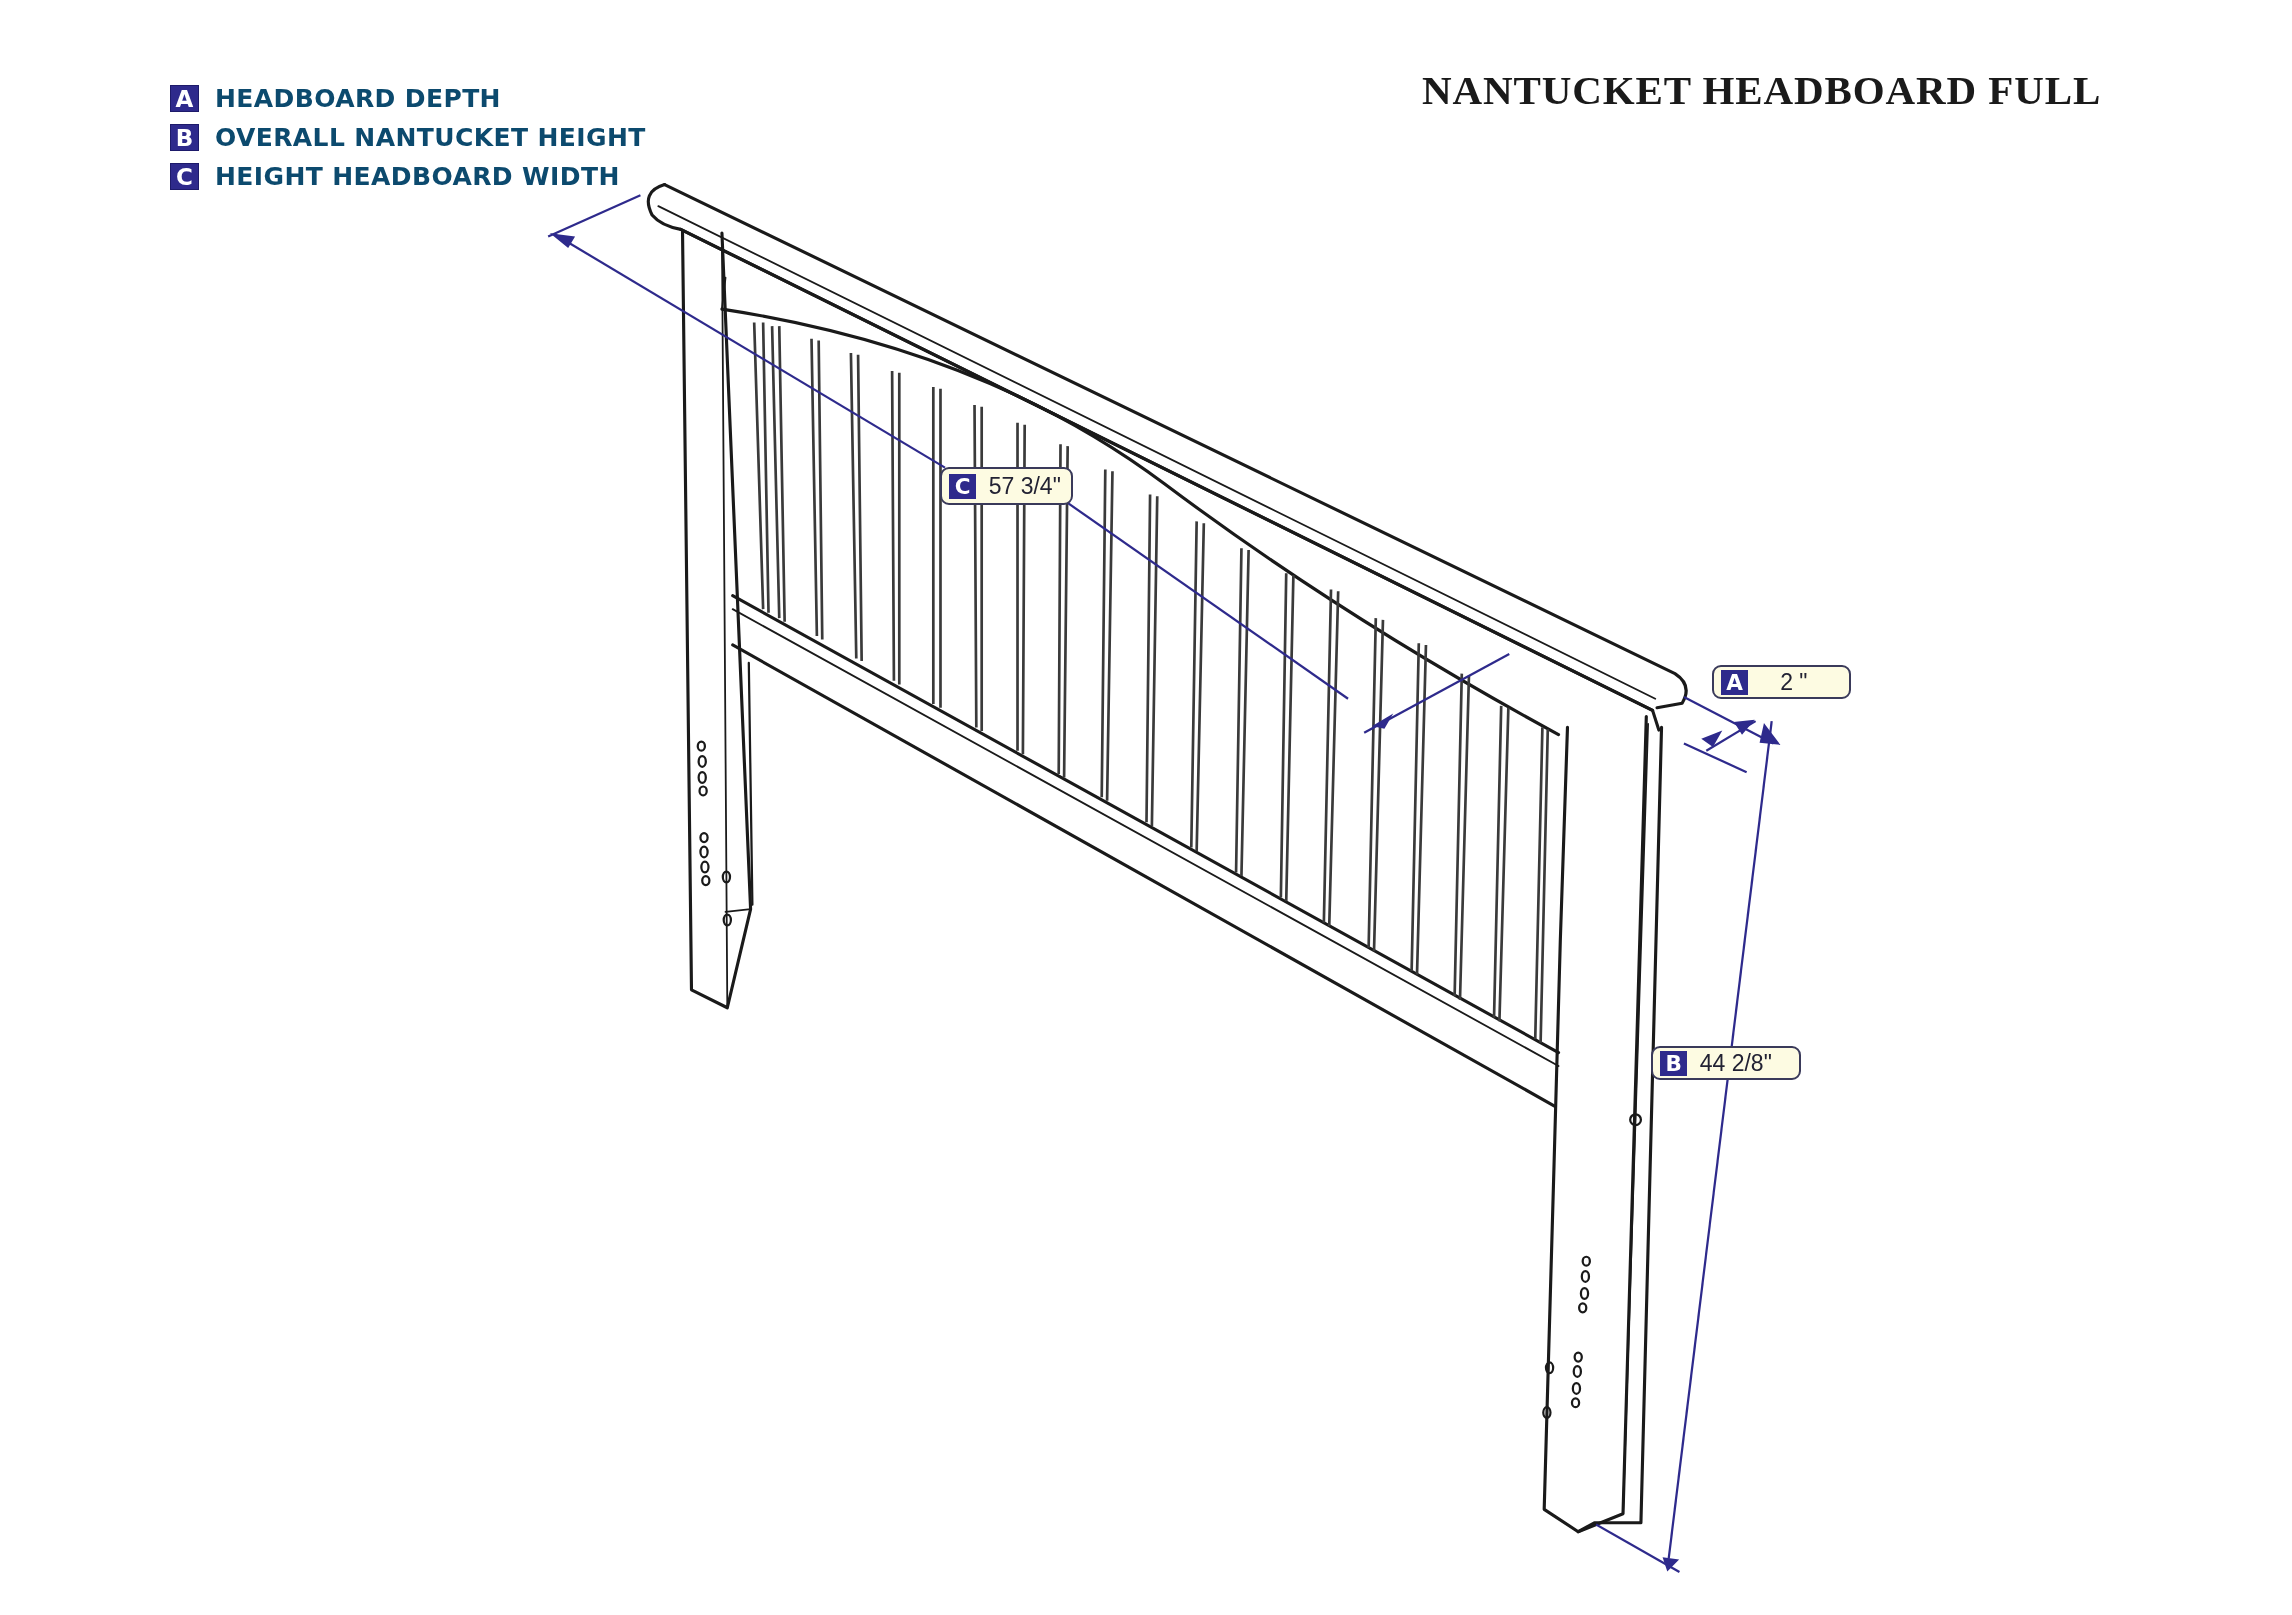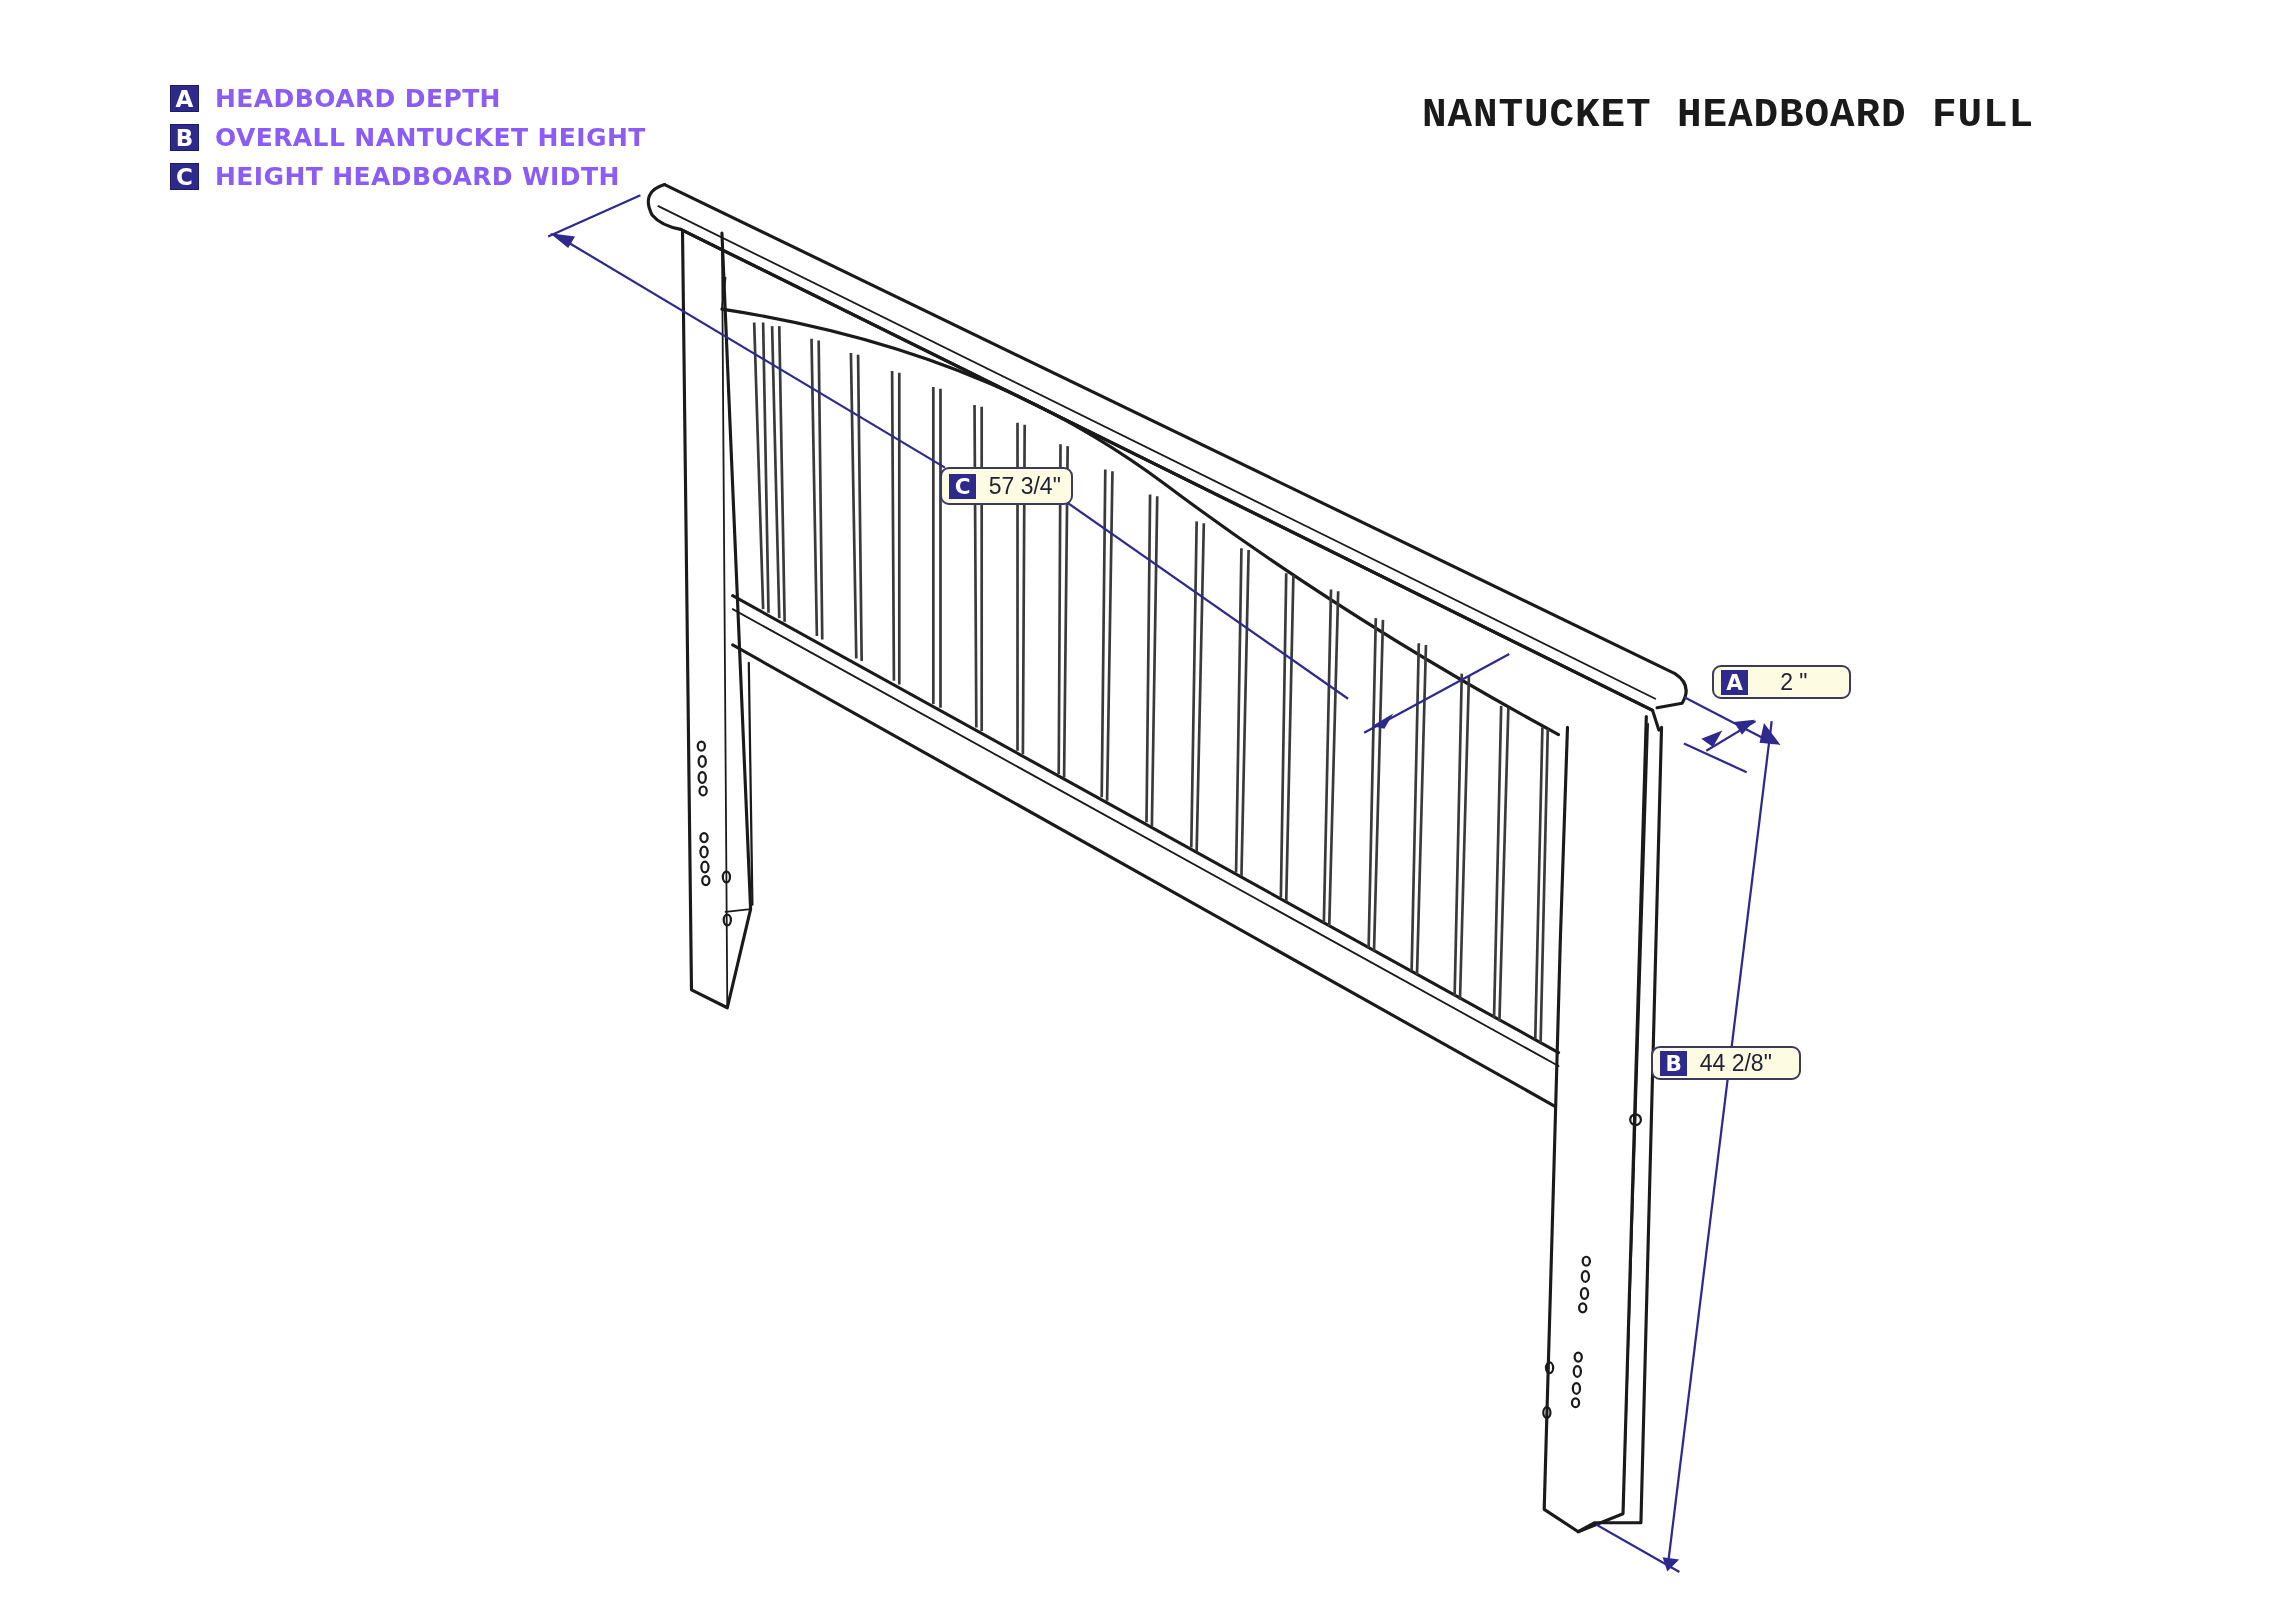--- a/index.html
+++ b/index.html
@@ -1,21 +1,21 @@
 <!DOCTYPE html>
 <html style="font-size:14.3px"><head>
 <meta charset="utf-8">
 <style>
   html, body { margin: 0; padding: 0; background: #ffffff; }
   body { width: 2293px; height: 1616px; position: relative; overflow: hidden; font-family: "Liberation Sans", sans-serif; }
   .legend { position: absolute; left: 170px; top: 79px; }
   .legend-row { display: flex; align-items: center; height: 39px; }
   .badge { width: 29px; height: 27px; background: #2e2a8c; color: #ffffff; font-weight: bold; font-size: 23px; display: flex; align-items: center; justify-content: center; border: 1.8px solid #1d1a6a; box-sizing: border-box; font-family: "DejaVu Sans", sans-serif; }
-  .legend-text { margin-left: 16px; font-size: 25px; font-weight: bold; color: #8b5cf6; letter-spacing: 0.4px; font-family: "DejaVu Sans", sans-serif; }
-  .title { position: absolute; left: 1422px; top: 92px; font-size: 41px; font-weight: bold; color: #1a1a1a; letter-spacing: 0.9px; font-family: Liberation Mono, monospace; }
+  .legend-text { margin-left: 16px; font-size: 25px; font-weight: bold; color: #0c4a6e; letter-spacing: 0.4px; font-family: "DejaVu Sans", sans-serif; }
+  .title { position: absolute; left: 1422px; top: 66px; font-size: 41px; font-weight: bold; color: #1a1a1a; letter-spacing: 0.9px; font-family: Liberation Serif, serif; }
   svg.drawing { position: absolute; left: 0; top: 0; }
   .dim-label { position: absolute; display: flex; align-items: center; background: #fdfbe2; border: 2.7px solid #3a3a5a; border-radius: 9px; box-sizing: border-box; padding: 0 9px 0 7.2px; }
   .dim-label .badge { width: 27px; height: 25px; font-size: 21.5px; border: none; }
   .dim-value { font-size: 23px; color: #222233; margin-left: 12.5px; white-space: pre; }
 </style>
 </head>
 <body>
 
 <div class="legend">
   <div class="legend-row">

